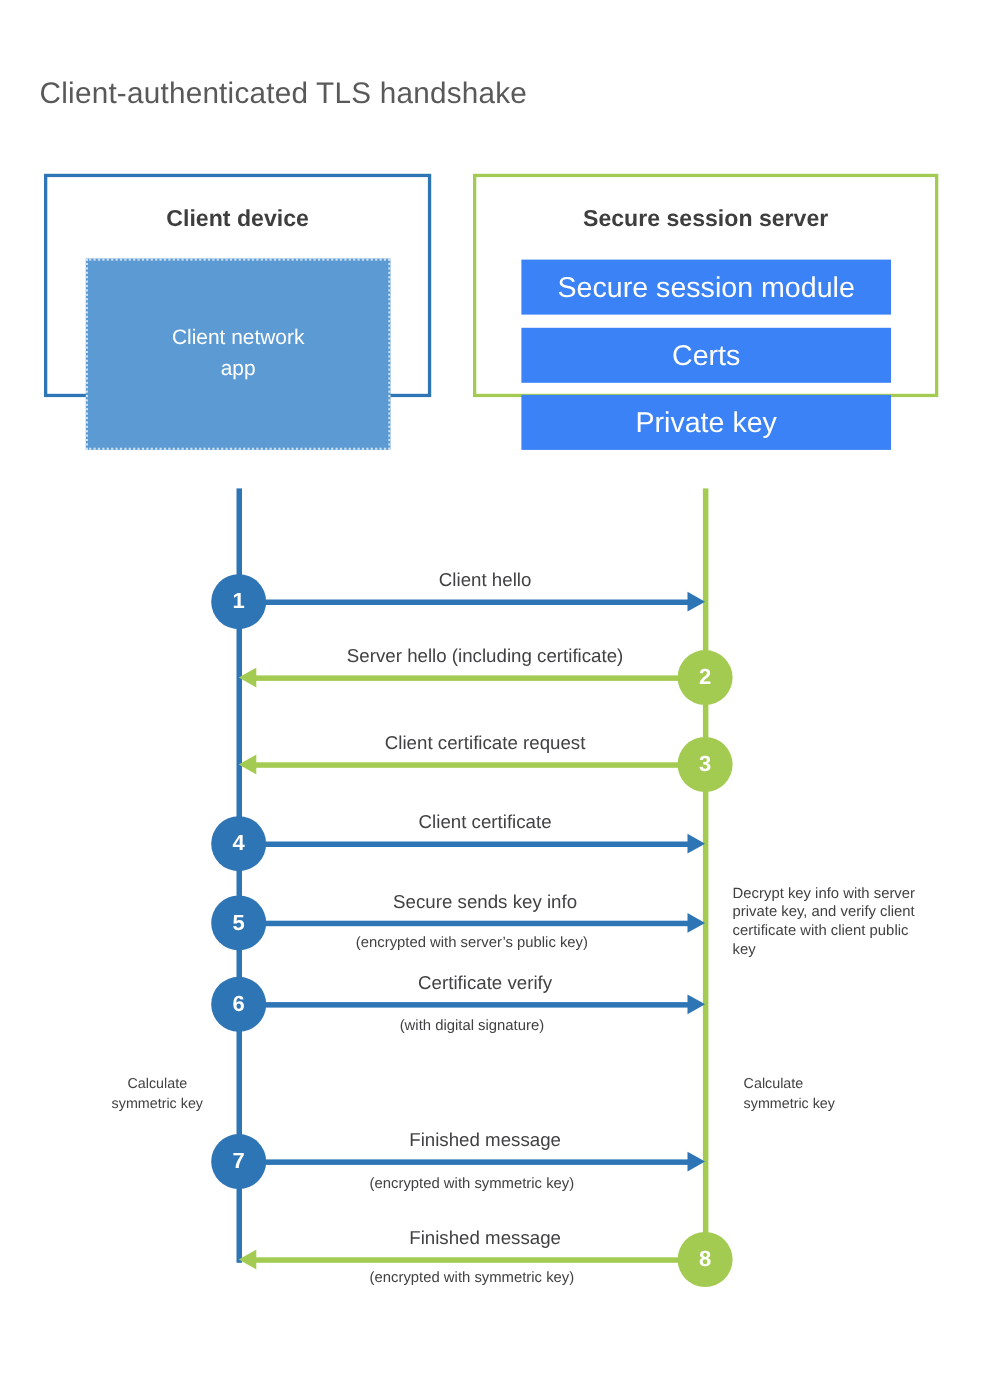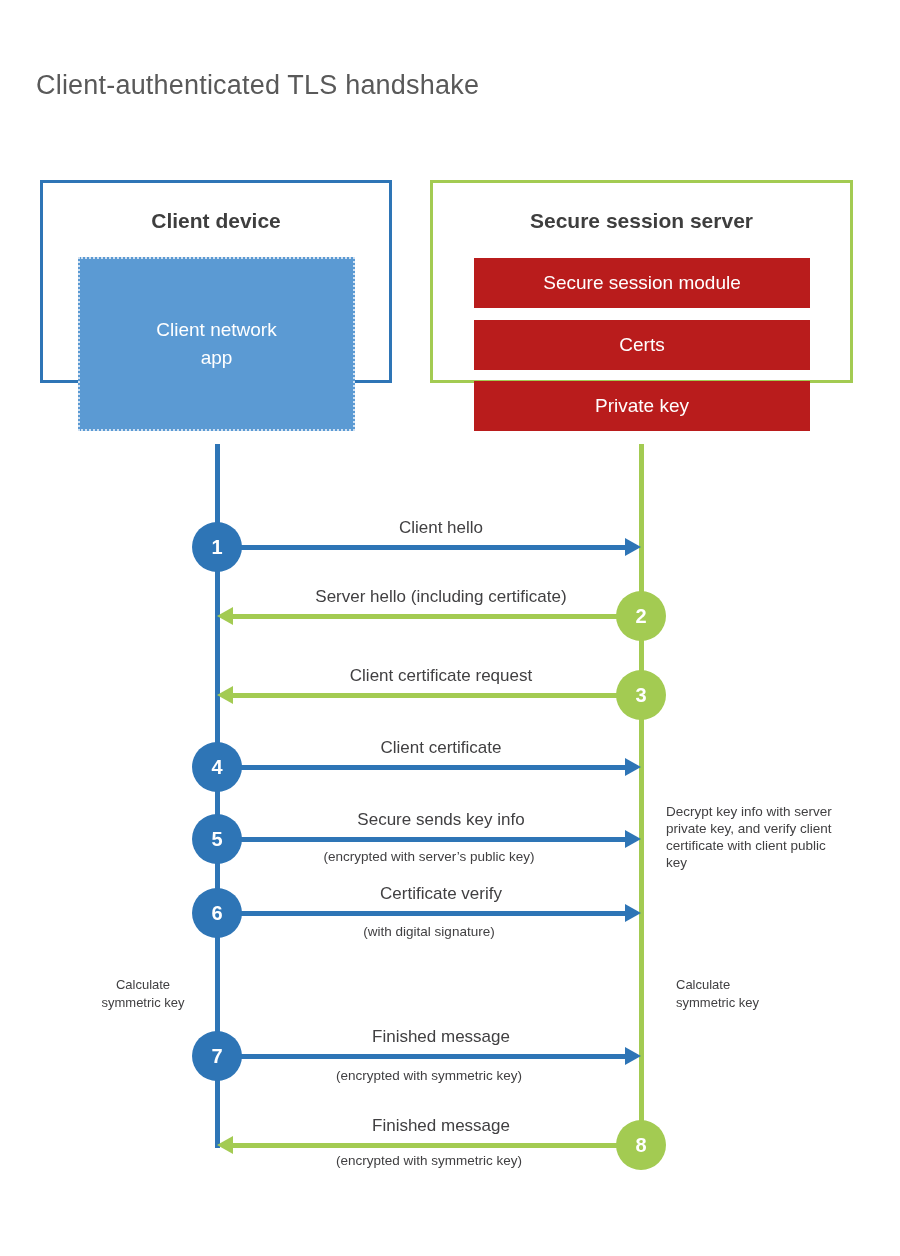--- a/index.html
+++ b/index.html
@@ -21,21 +21,21 @@
     top: 30px;
     font-size: 27px;
     font-weight: 300;
     color: #595959;
     letter-spacing: 0.2px;
   }
 
   
   .box {
     position: absolute;
-    top: 140px;
+    top: 118px;
     height: 203px;
     background: #ffffff;
   }
   .client-box  { left: 40px;  width: 352px; border: 3px solid #2e75b6; }
   .server-box  { left: 430px; width: 423px; border: 3px solid #a3cb52; }
 
   .box-title {
     position: absolute;
     left: 0; right: 0;
     top: 26px;
@@ -64,23 +64,23 @@
     color: #ffffff;
     font-size: 19px;
     line-height: 28px;
   }
 
   .server-bar {
     position: absolute;
     left: 41px;
     width: 336px;
     height: 50px;
-    background: #b91c1c;
+    background: #3b82f6;
     color: #ffffff;
-    font-size: 19px;
+    font-size: 26px;
     display: flex;
     align-items: center;
     justify-content: center;
   }
   .bar-0 { top: 75px; }
   .bar-1 { top: 137px; }
   .bar-2 { top: 198px; }
 
   
   .vline { position: absolute; width: 5px; z-index: 1; }

